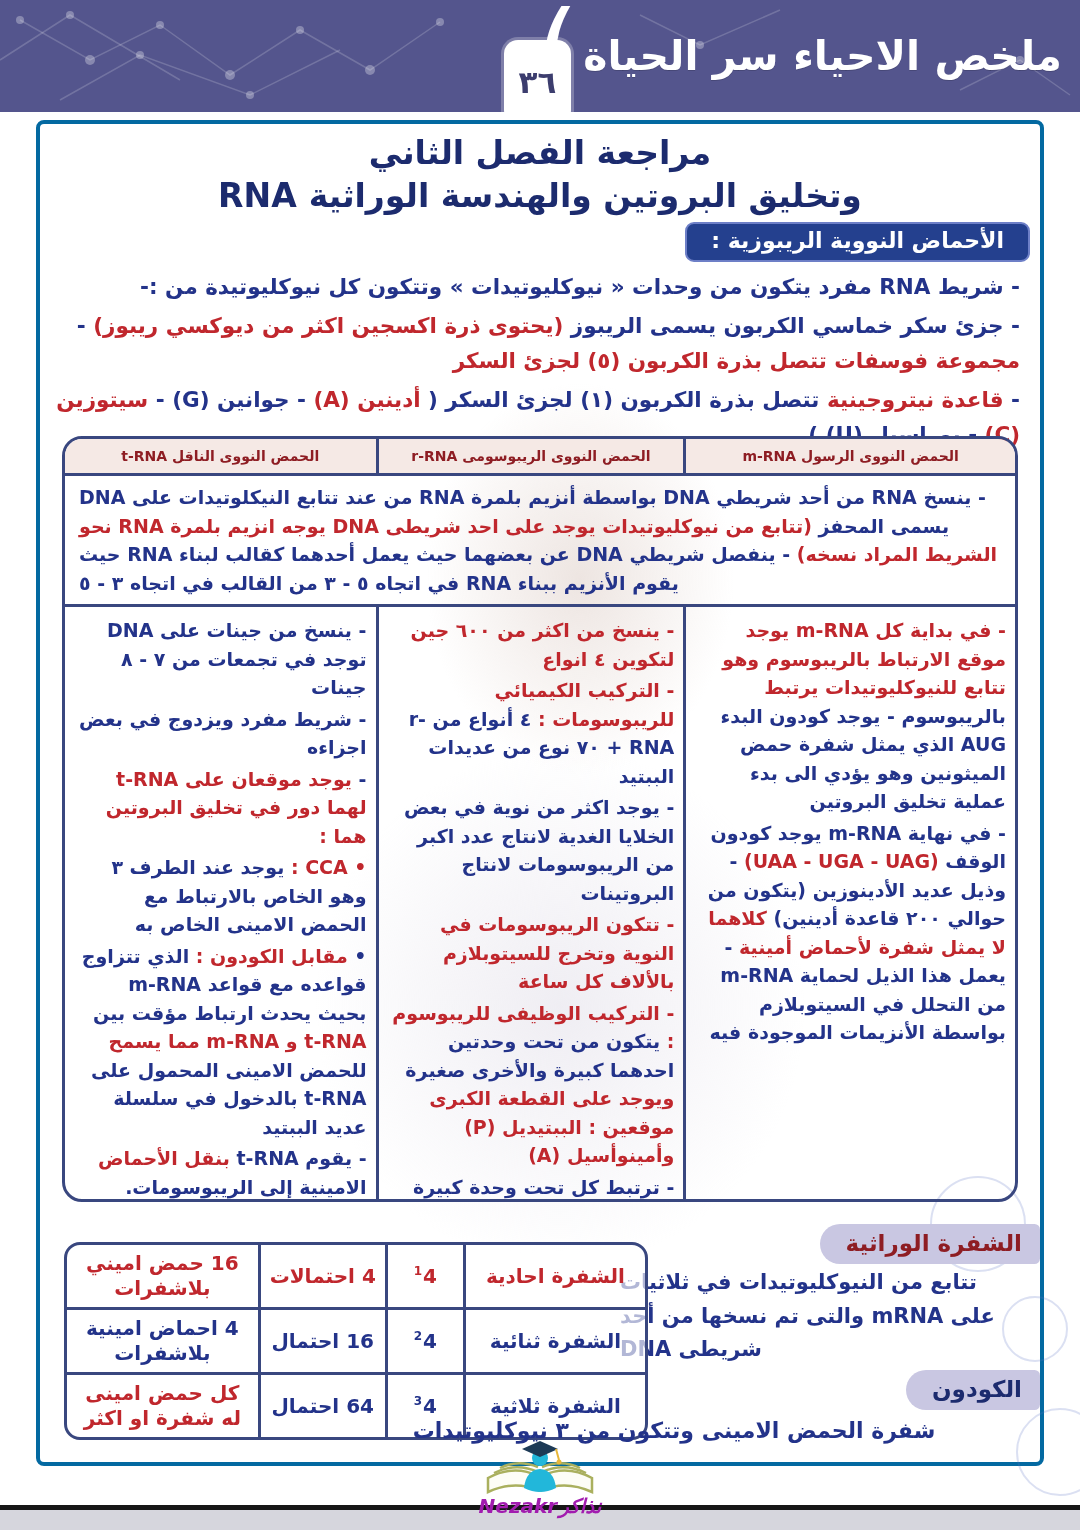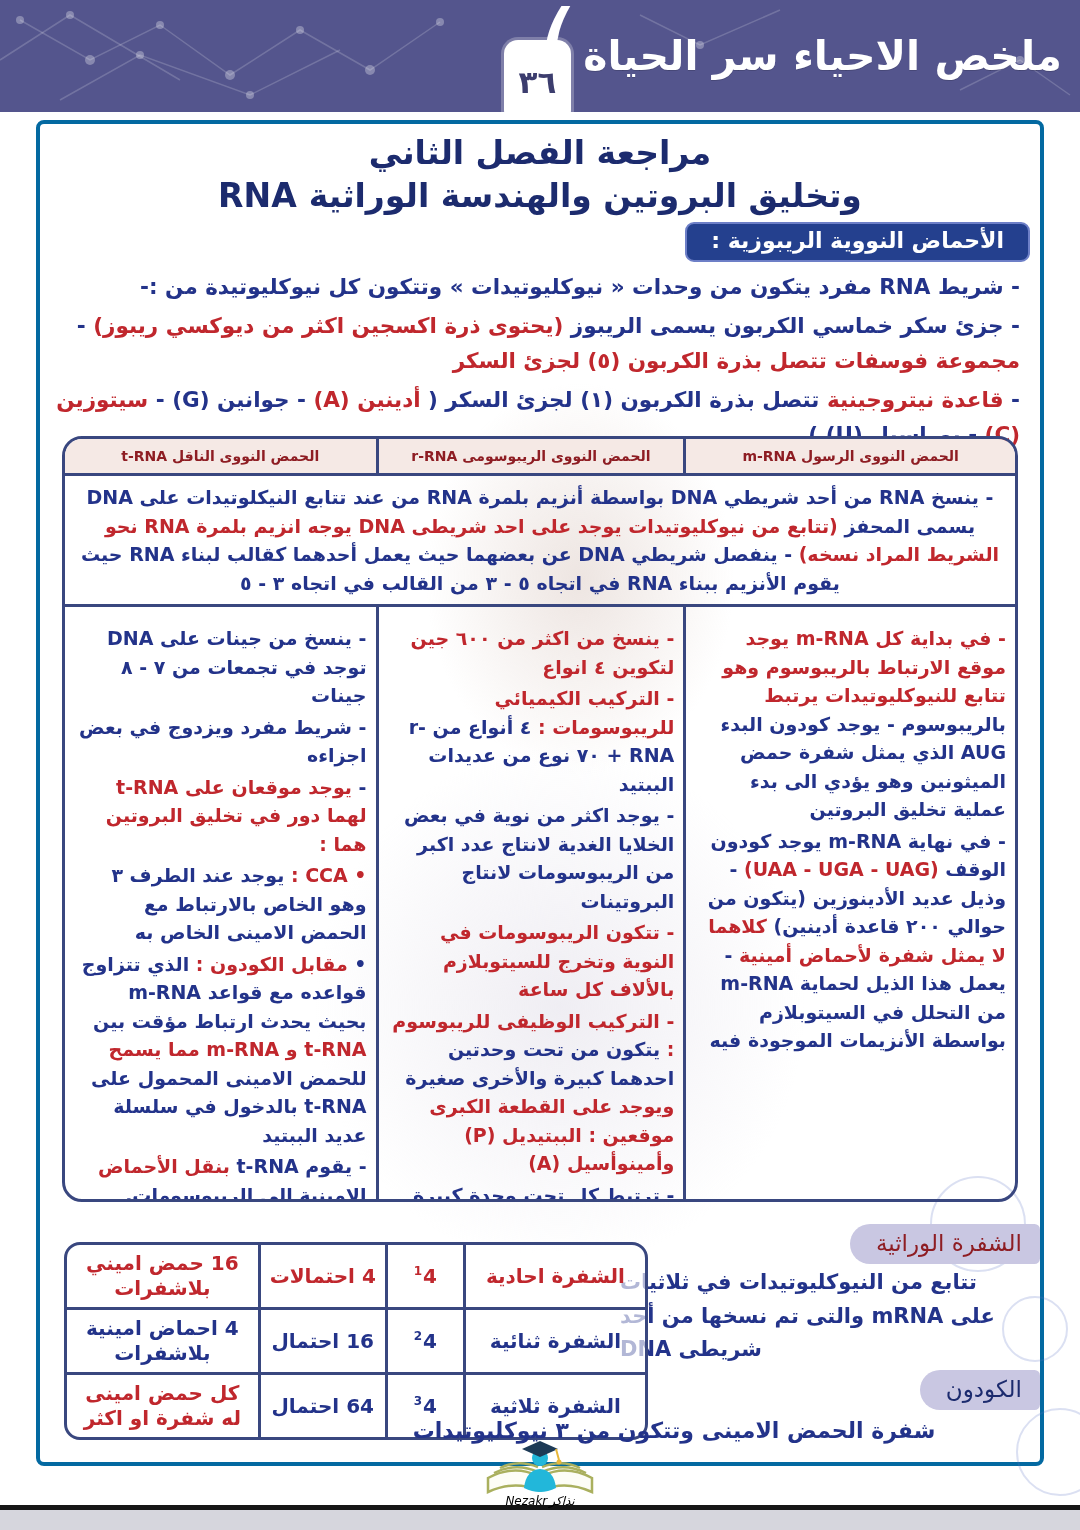--- a/index.html
+++ b/index.html
@@ -43,28 +43,28 @@
   .intro .rline{margin-bottom:5px;}
 
   
   .rna-table{top:312px;left:22px;right:22px;border:3px solid #39477f;border-radius:20px;
     overflow:hidden;direction:rtl;}
   .rt-head{display:flex;background:#f5e9e5;border-bottom:3px solid #39477f;}
   .rt-head .cell{text-align:center;color:#8e1d23;font-weight:bold;font-size:14px;padding:9px 4px;}
   .rt-head .cell+.cell{border-inline-start:3px solid #39477f;}
   .w1{flex:0 0 34.6%;} .w2{flex:0 0 32.4%;} .w3{flex:1;}
   .rt-trans{padding:7px 14px;border-bottom:3px solid #39477f;font-size:19px;font-weight:bold;
-    line-height:1.5;text-align:center;max-height:148px;overflow:hidden;}
+    line-height:1.5;text-align:left;max-height:148px;overflow:hidden;}
   .rt-cols{display:flex;height:592px;overflow:hidden;}
-  .rt-col{padding:17px 9px;font-size:19px;font-weight:bold;line-height:1.5;text-align:right;overflow:hidden;}
+  .rt-col{padding:9px 9px;font-size:19px;font-weight:bold;line-height:1.5;text-align:right;overflow:hidden;}
   .rt-col+.rt-col{border-inline-start:3px solid #39477f;}
   .rt-col .rline{margin-bottom:3px;}
 
   
-  .pill{background:#c9c7e2;font-weight:normal;border-radius:22px 6px 6px 22px;
+  .pill{background:#c9c7e2;font-weight:bold;border-radius:22px 6px 6px 22px;
     padding:6px 18px 8px 26px;right:0;direction:rtl;}
   .pill-genetic{top:1100px;color:#8e1d23;font-size:23px;}
   .pill-codon{top:1246px;color:#1c2b6e;font-size:23px;}
   .genetic-par{top:1142px;right:18px;width:402px;direction:rtl;font-size:21px;font-weight:bold;
     line-height:1.6;text-align:left;}
   .code-table{top:1118px;left:24px;width:584px;border:3px solid #39477f;border-radius:16px;
     overflow:hidden;direction:rtl;background:rgba(255,255,255,.65);}
   .ct-row{display:flex;}
   .ct-row+.ct-row{border-top:3px solid #39477f;}
   .ct-cell{display:flex;align-items:center;justify-content:center;text-align:center;
@@ -72,21 +72,21 @@
   .ct-cell+.ct-cell{border-inline-start:3px solid #39477f;}
   .cw-name{flex:0 0 31%;} .cw-pow{flex:0 0 13.5%;} .cw-poss{flex:0 0 22%;} .cw-res{flex:1;}
   .pow{direction:ltr;} .pow sup{font-size:12px;font-weight:bold;margin-right:1px;}
   .codon-par{top:1294px;right:46px;width:640px;text-align:center;font-size:22px;font-weight:bold;direction:rtl;}
 
   
   .footer-line{position:absolute;left:0;top:1505px;width:1080px;height:5px;background:#161616;z-index:1;}
   .footer-strip{position:absolute;left:0;top:1510px;width:1080px;height:20px;background:#d6d6dd;z-index:0;}
   .footer-logo{position:absolute;left:50%;top:1436px;transform:translateX(-50%);z-index:2;
     display:flex;flex-direction:column;align-items:center;}
-  .logo-text{display:flex;direction:ltr;gap:2px;font-weight:normal;color:#000000;font-size:12px;
+  .logo-text{display:flex;direction:ltr;gap:2px;font-weight:bold;color:#a21caf;font-size:20px;
     font-style:italic;margin-top:-6px;}
 
   
   .deco{position:absolute;border:2px solid rgba(92,116,196,.22);border-radius:50%;z-index:0;}
   .deco1{left:930px;top:1176px;width:96px;height:96px;}
   .deco2{left:1002px;top:1296px;width:66px;height:66px;}
   .deco3{left:1016px;top:1408px;width:88px;height:88px;}
 </style>
 </head>
 <body>

